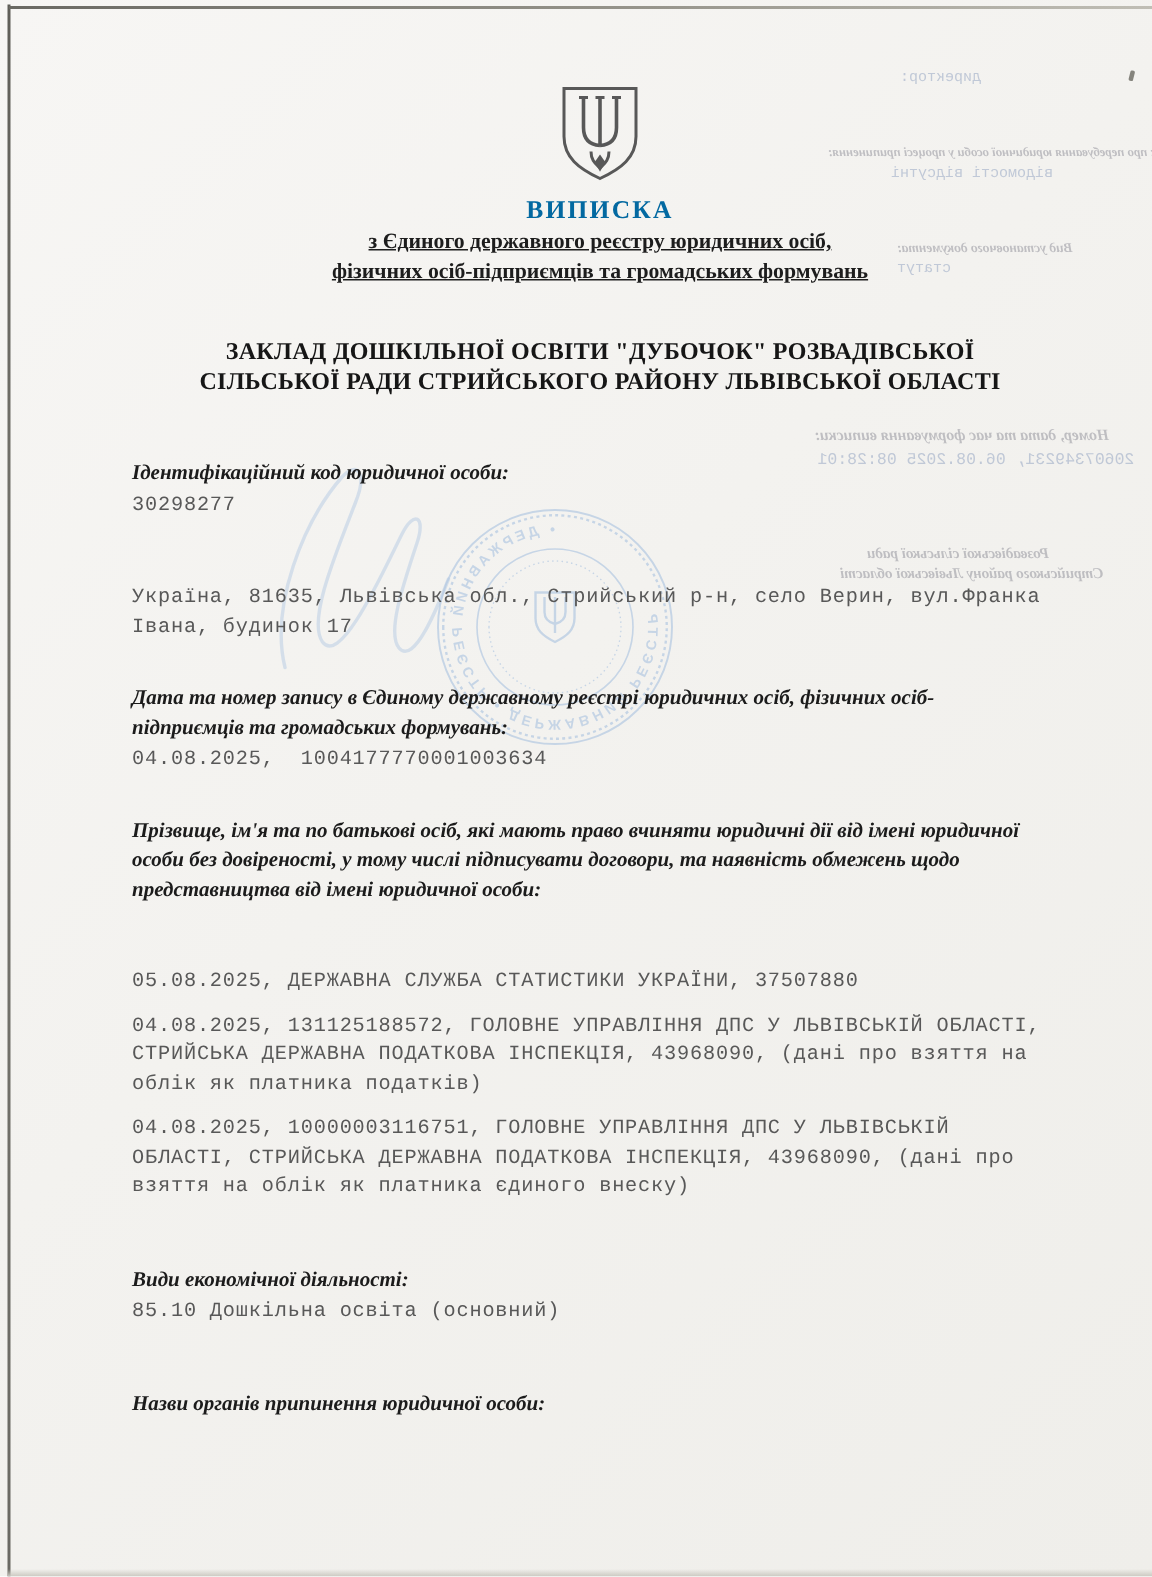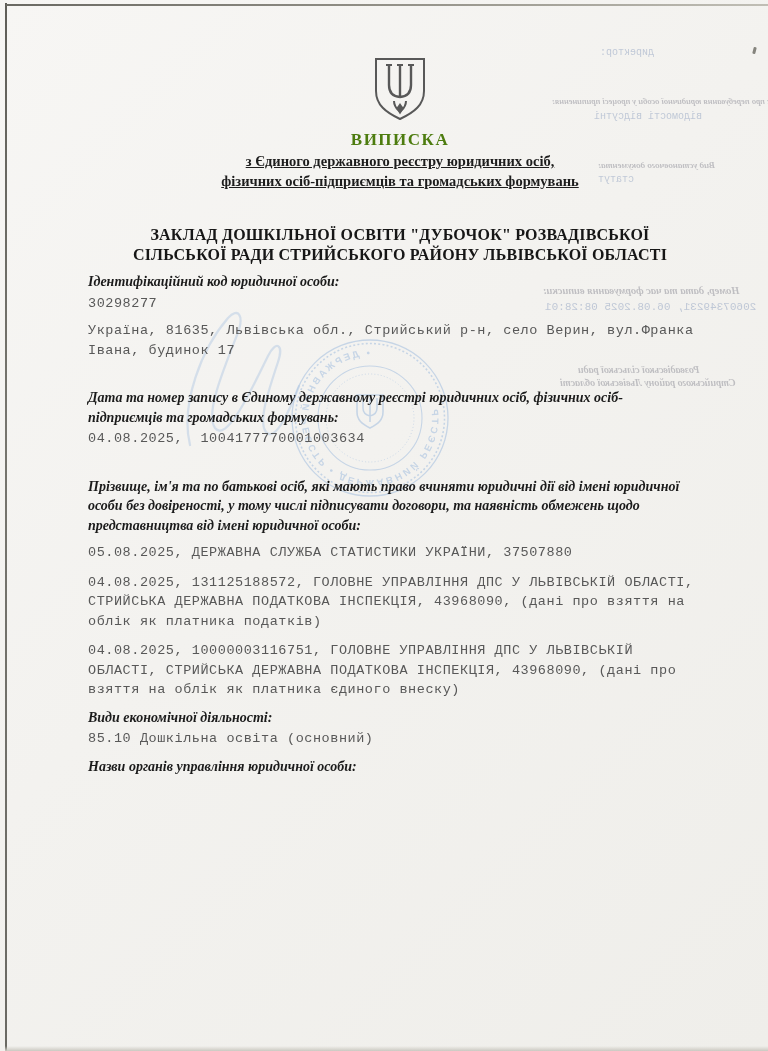--- a/index.html
+++ b/index.html
@@ -17,27 +17,27 @@
   .edge-top{position:absolute;left:6px;top:4px;right:0;height:2px;
     background:linear-gradient(90deg,#6a6963,#96948b 55%,#c0beb5);}
   .edge-bottom{position:absolute;left:5px;bottom:0;right:0;height:5px;
     background:linear-gradient(180deg,rgba(170,168,160,0),#cbc9c1);}
   .speck{position:absolute;left:753px;top:47px;width:3px;height:7px;background:#85847d;
     border-radius:1px;transform:rotate(14deg);}
 
   .content{position:absolute;left:88px;right:56px;top:0;}
   .emblem{display:block;margin:56px auto 0 auto;width:56px;height:66px;}
   .title{margin-top:8px;text-align:center;font-weight:bold;font-size:17px;
-    letter-spacing:1.5px;color:#4d7c0f;}
+    letter-spacing:1.5px;color:#0369a1;}
   .subtitle{margin-top:2px;text-align:center;font-weight:bold;font-size:14.5px;
     line-height:19.5px;color:#1d1d1d;white-space:pre-wrap;text-decoration:underline;}
   .entity{margin-top:34px;text-align:center;font-weight:bold;font-size:16px;
     line-height:19.5px;letter-spacing:0.2px;color:#161616;white-space:pre-wrap;}
 
-  .sec{margin-top:8px;}
+  .sec{margin-top:42px;}
   .sec:nth-of-type(1){margin-top:27px;}
   .sec:nth-of-type(6),.sec:nth-of-type(7){margin-top:28px;}
   .label{font-style:italic;font-weight:bold;font-size:14px;line-height:19.5px;
     color:#1b1b1b;white-space:pre-wrap;}
   .value{margin-top:2px;font-family:"Liberation Mono", monospace;font-size:13.5px;
     line-height:19.5px;letter-spacing:0.55px;color:#585858;white-space:pre-wrap;}
   .value.para{margin-top:10px;}
 
   
   .bt{position:absolute;transform:scaleX(-1);white-space:nowrap;pointer-events:none;}
@@ -150,16 +150,16 @@
 ОБЛАСТІ, СТРИЙСЬКА ДЕРЖАВНА ПОДАТКОВА ІНСПЕКЦІЯ, 43968090, (дані про
 взяття на облік як платника єдиного внеску)</div>
   </div>
 
   <div class="sec">
     <div class="label">Види економічної діяльності:</div>
     <div class="value">85.10 Дошкільна освіта (основний)</div>
   </div>
 
   <div class="sec">
-    <div class="label">Назви органів управління юридичної особи:</div>
+    <div class="label">Назви органів припинення юридичної особи:</div>
   </div>
 
 </div>
 
 </body></html>

